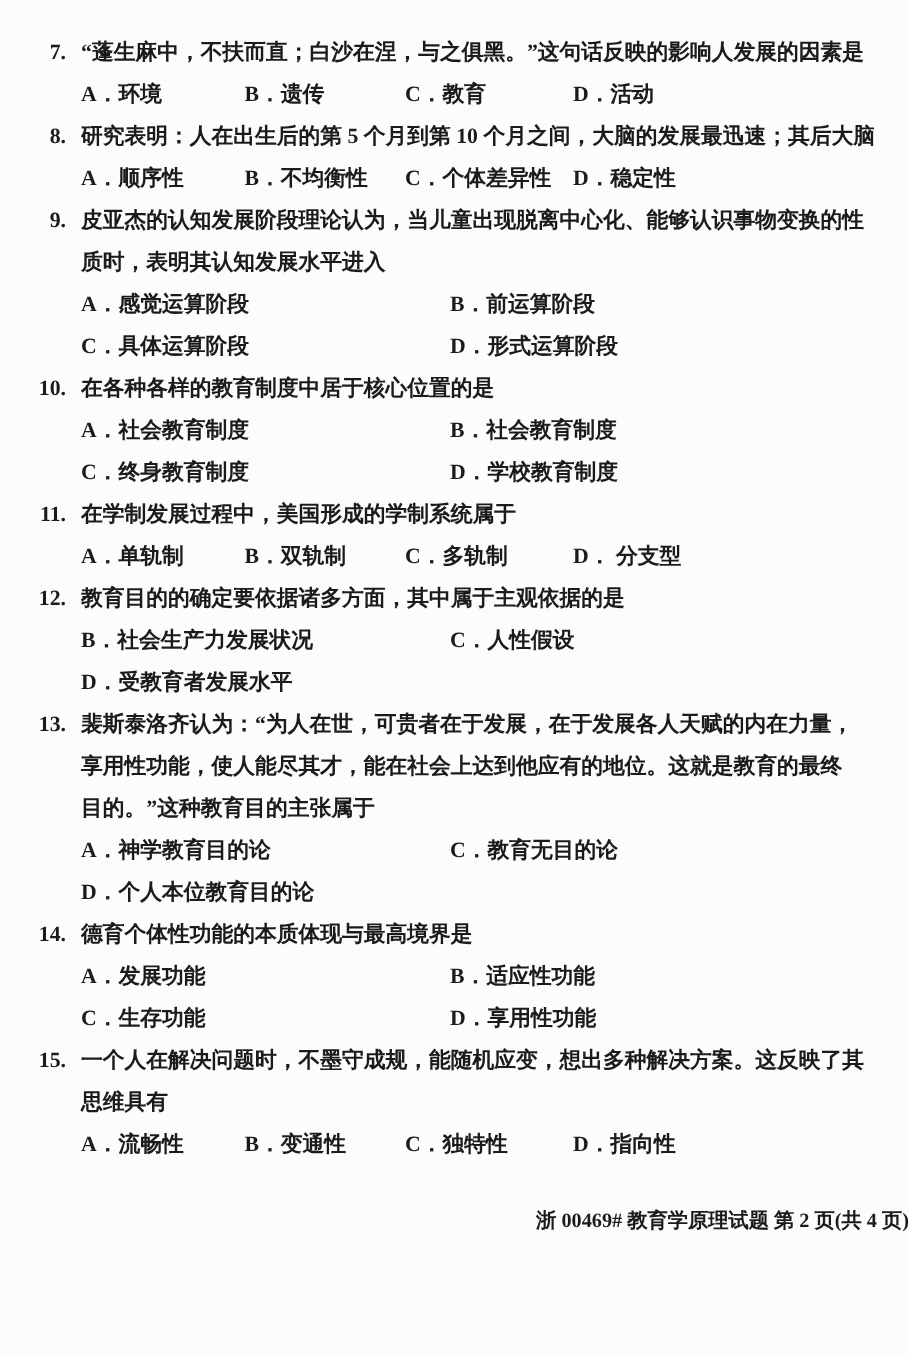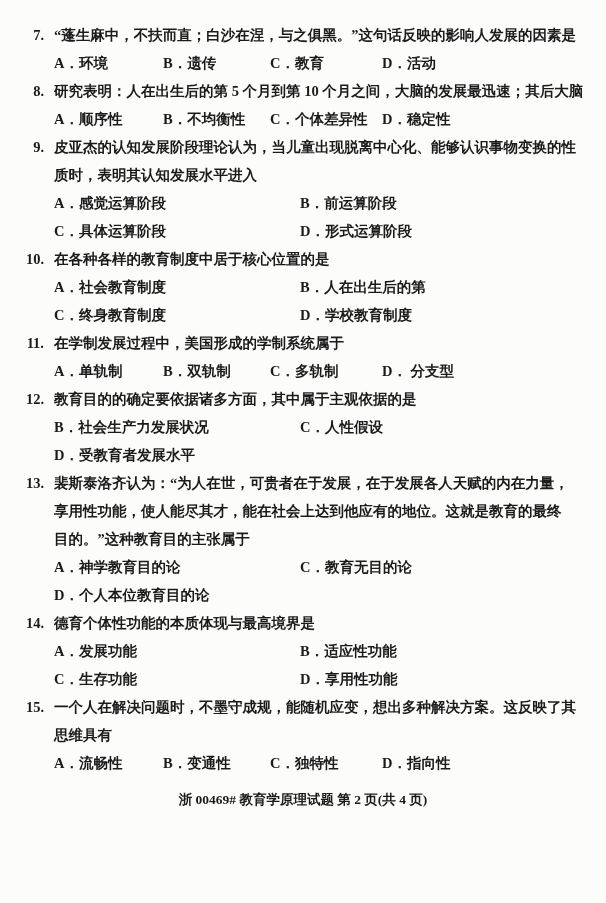--- a/index.html
+++ b/index.html
@@ -43,22 +43,22 @@
   .options.twocol {
     display: grid;
     grid-template-columns: 246px auto;
   }
   .opt {
     height: 28px;
     white-space: nowrap;
     overflow: hidden;
   }
   .footer {
-    margin-top: 9px;
-    text-align: center;
+    margin-top: 23px;
+    text-align: right;
     font-size: 13.5px;
     height: 28px;
     line-height: 28px;
     white-space: nowrap;
   }
 </style>
 </head>
 <body>
 
 <div class="page">
@@ -103,21 +103,21 @@
     </div>
   </div>
 
   <div class="question">
     <div class="line stem-first">
       <span class="q-num">10.</span>
         <span class="stem-text">在各种各样的教育制度中居于核心位置的是</span>
     </div>
     <div class="options twocol">
       <span class="opt">A．社会教育制度</span>
-      <span class="opt">B．人在出生后的第</span>
+      <span class="opt">B．社会教育制度</span>
       <span class="opt">C．终身教育制度</span>
       <span class="opt">D．学校教育制度</span>
     </div>
   </div>
 
   <div class="question">
     <div class="line stem-first">
       <span class="q-num">11.</span>
         <span class="stem-text">在学制发展过程中，美国形成的学制系统属于</span>
     </div>

